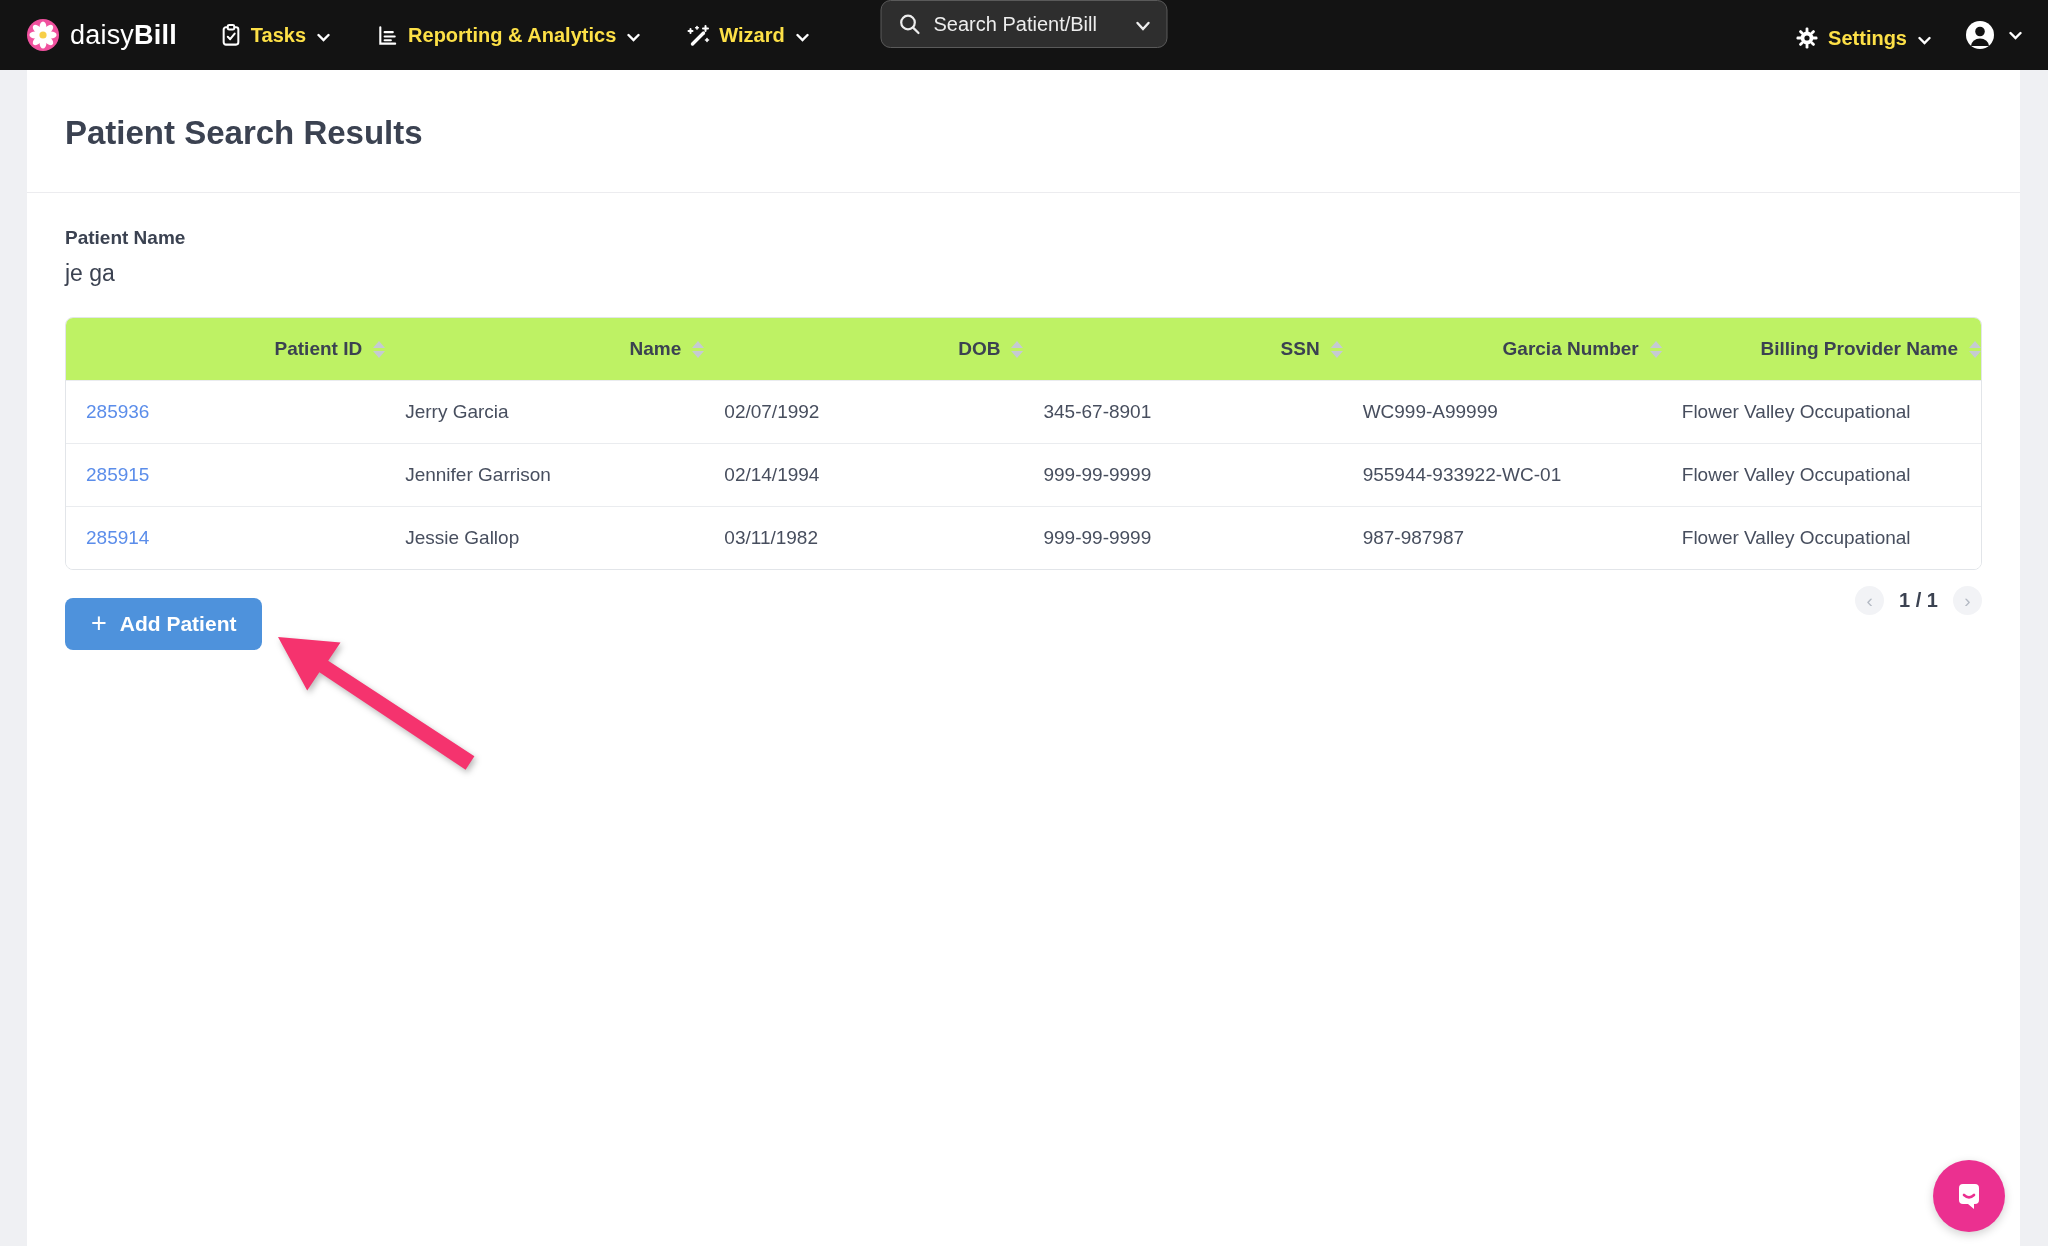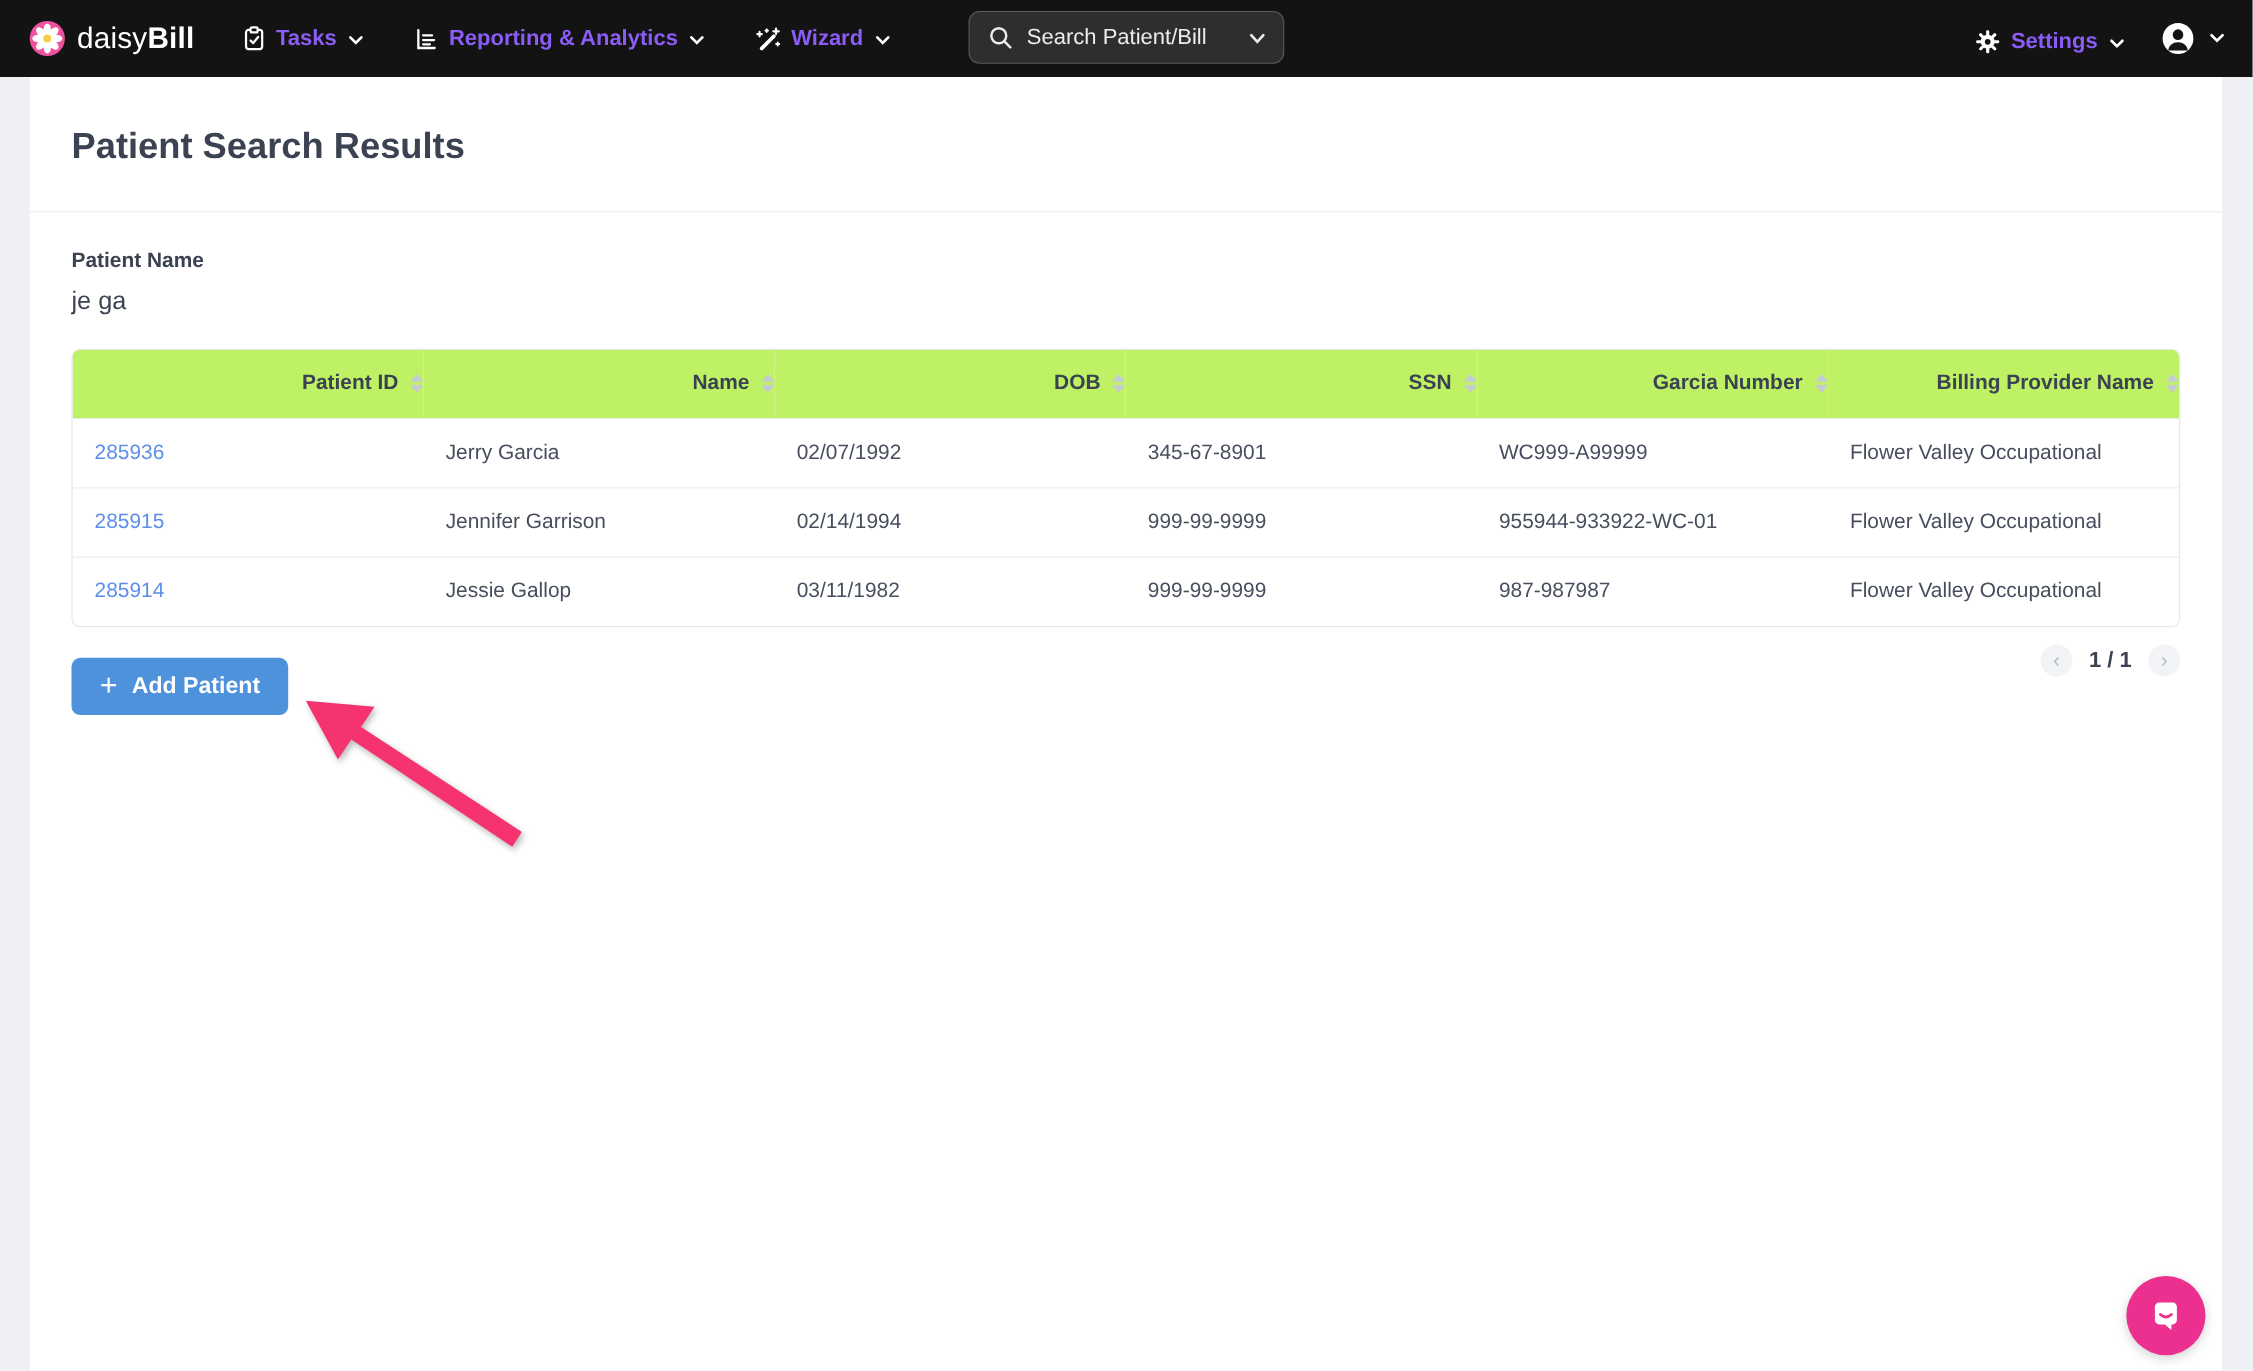--- a/index.html
+++ b/index.html
@@ -6,23 +6,23 @@
   html,body { width:2048px; height:1246px; }
   body { font-family:"Liberation Sans", sans-serif; background:#eff0f3; }
   .page { position:relative; width:2048px; height:1246px; overflow:hidden; background:#eff0f3; }
 
   
   .navbar { position:relative; z-index:5; height:70px; background:#131313; display:flex; align-items:center; padding:0 26px; }
   .brand { display:flex; align-items:center; gap:10px; margin-right:43px; cursor:pointer; }
   .brand-text { font-size:27px; color:#ffffff; letter-spacing:.2px; }
   .brand-text .b { font-weight:bold; }
   .nav-items { display:flex; align-items:center; gap:46px; }
-  .nav-item { display:flex; align-items:center; gap:9px; color:#8b5cf6; font-size:20px; font-weight:bold; cursor:pointer; white-space:nowrap; }
+  .nav-item { display:flex; align-items:center; gap:9px; color:#fde047; font-size:20px; font-weight:bold; cursor:pointer; white-space:nowrap; }
   .caret { display:inline-block; margin-left:2px; }
-  .search-pill { position:absolute; left:50%; top:10px; transform:translateX(-50%);
+  .search-pill { position:absolute; left:50%; top:0; transform:translateX(-50%);
     width:287px; height:48px; background:#2e2e2e; border:1px solid #5a5a5a; border-radius:10px;
     display:flex; align-items:center; padding:0 16px; gap:12px; color:#ededed; font-size:20px; cursor:pointer; }
   .search-pill .caret { margin-left:auto; }
   .nav-right { margin-left:auto; display:flex; align-items:flex-end; gap:34px; }
   .account { display:flex; align-items:center; gap:12px; cursor:pointer; }
 
   
   .content { position:absolute; top:70px; left:27px; right:28px; bottom:0; background:#ffffff; }
   .page-title { margin:44px 0 0 38px; font-size:33px; font-weight:bold; color:#3b4251; }
   .title-divider { height:1px; background:#ececef; margin-top:40px; }

